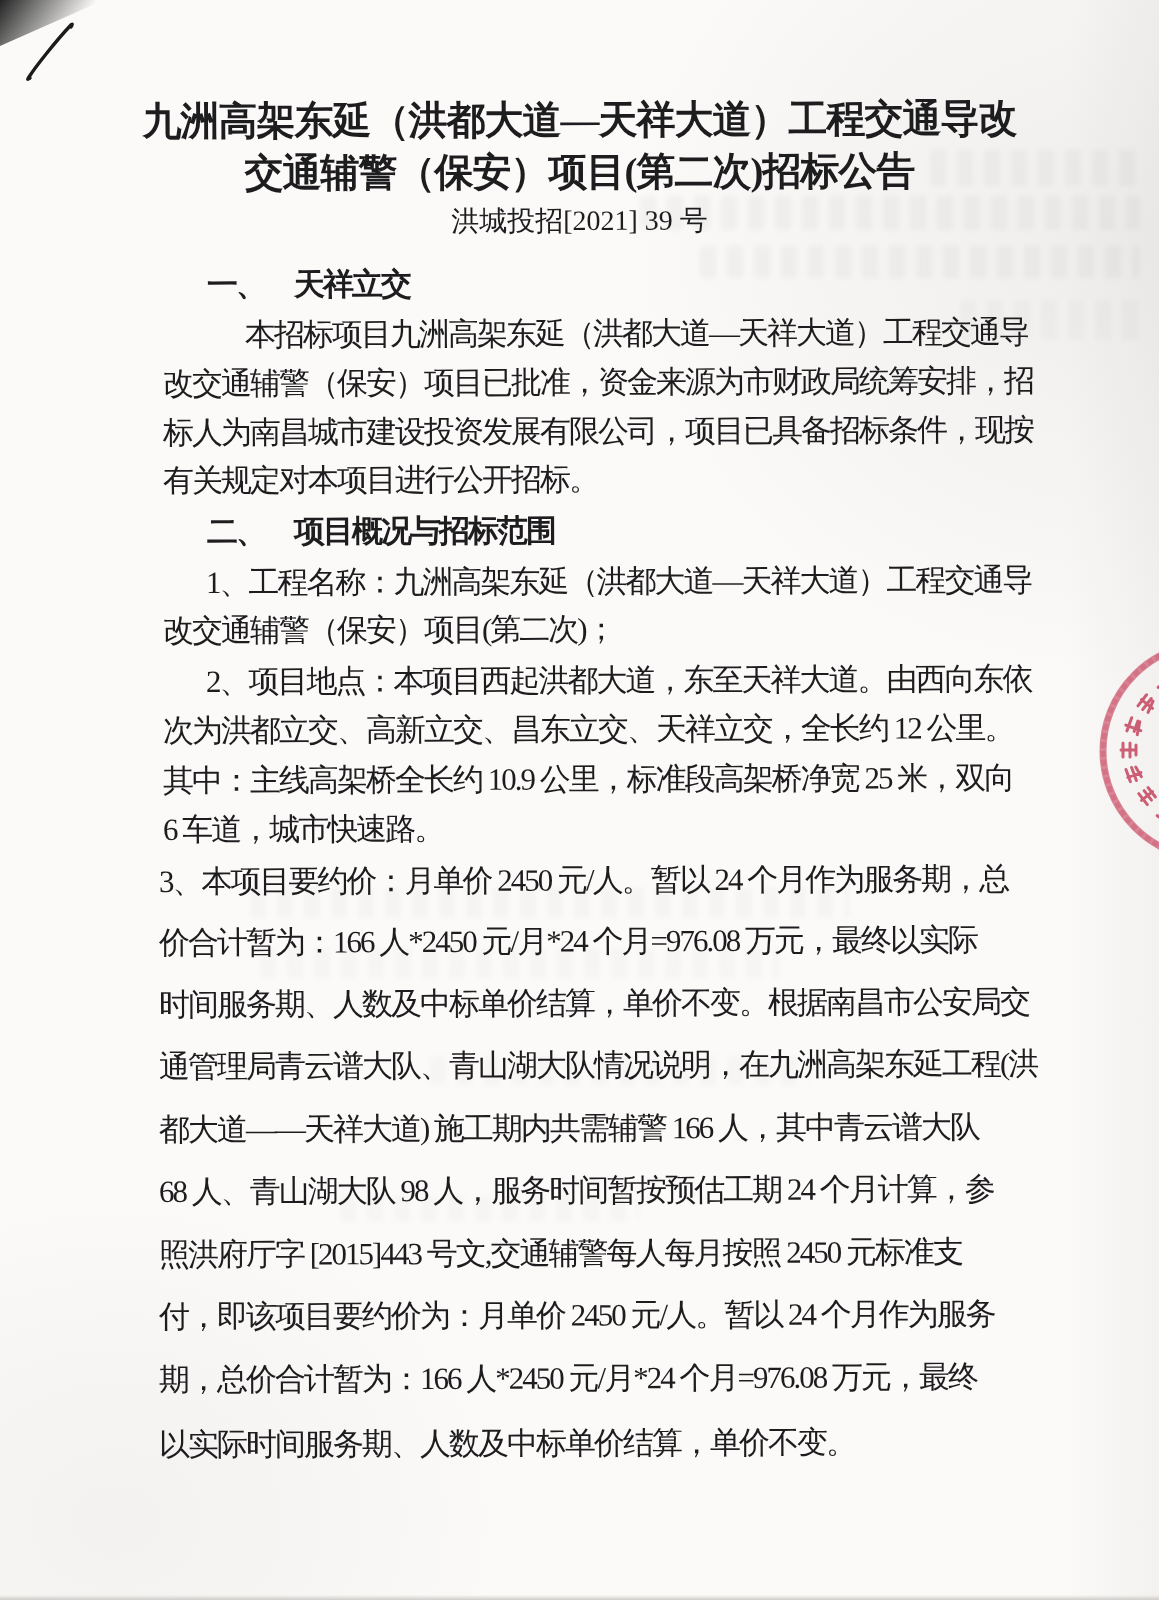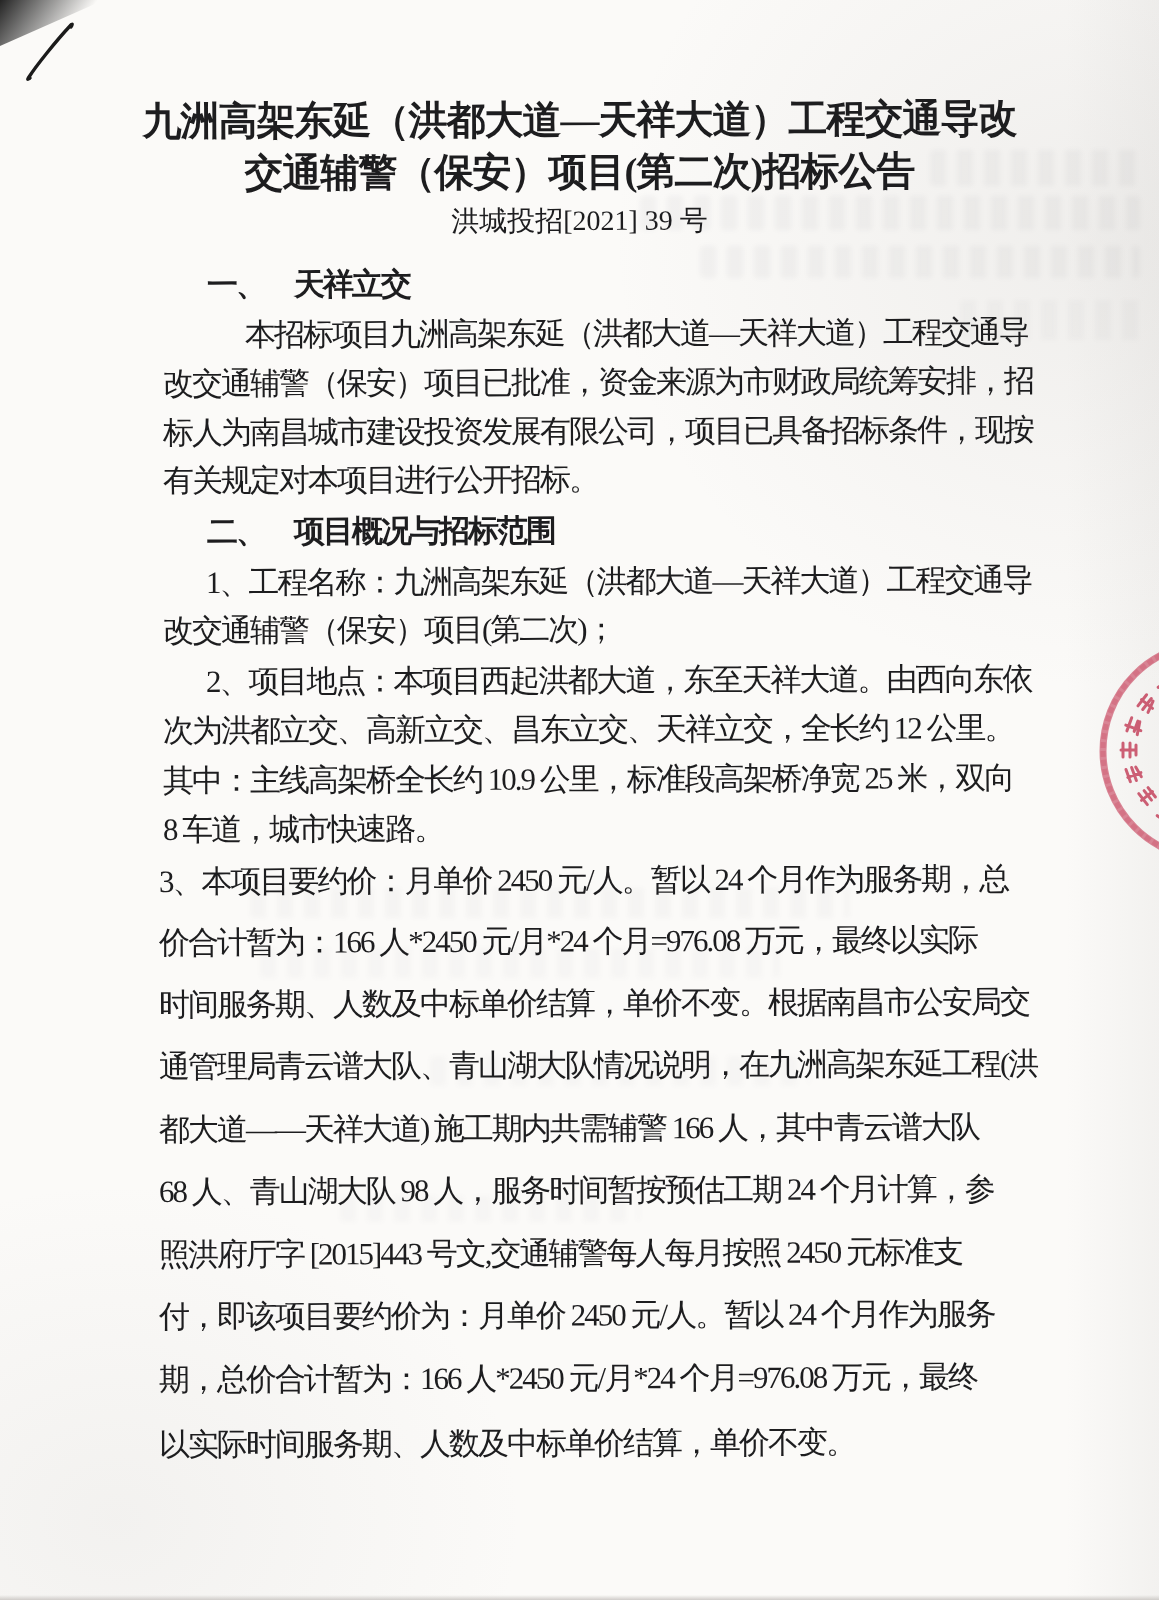--- a/index.html
+++ b/index.html
@@ -114,21 +114,21 @@
   <div class="line m" style="top:461px">有关规定对本项目进行公开招标。</div>
 
   <div class="line bold h" style="top:512px">二、　项目概况与招标范围</div>
 
   <div class="line ind2" style="top:563px">1、工程名称：九洲高架东延（洪都大道—天祥大道）工程交通导</div>
   <div class="line m" style="top:611px">改交通辅警（保安）项目(第二次)；</div>
 
   <div class="line ind2" style="top:662px">2、项目地点：本项目西起洪都大道，东至天祥大道。由西向东依</div>
   <div class="line m" style="top:711px">次为洪都立交、高新立交、昌东立交、天祥立交，全长约 12 公里。</div>
   <div class="line m" style="top:761px">其中：主线高架桥全长约 10.9 公里，标准段高架桥净宽 25 米，双向</div>
-  <div class="line m" style="top:810px">8 车道，城市快速路。</div>
+  <div class="line m" style="top:810px">6 车道，城市快速路。</div>
 
   <div class="line i3" style="top:862px">3、本项目要约价：月单价 2450 元/人。暂以 24 个月作为服务期，总</div>
   <div class="line i3" style="top:923px">价合计暂为：166 人*2450 元/月*24 个月=976.08 万元，最终以实际</div>
   <div class="line i3" style="top:985px">时间服务期、人数及中标单价结算，单价不变。根据南昌市公安局交</div>
   <div class="line i3" style="top:1047px">通管理局青云谱大队、青山湖大队情况说明，在九洲高架东延工程(洪</div>
   <div class="line i3" style="top:1110px">都大道——天祥大道) 施工期内共需辅警 166 人，其中青云谱大队</div>
   <div class="line i3" style="top:1172px">68 人、青山湖大队 98 人，服务时间暂按预估工期 24 个月计算，参</div>
   <div class="line i3" style="top:1235px">照洪府厅字 [2015]443 号文,交通辅警每人每月按照 2450 元标准支</div>
   <div class="line i3" style="top:1297px">付，即该项目要约价为：月单价 2450 元/人。暂以 24 个月作为服务</div>
   <div class="line i3" style="top:1360px">期，总价合计暂为：166 人*2450 元/月*24 个月=976.08 万元，最终</div>

